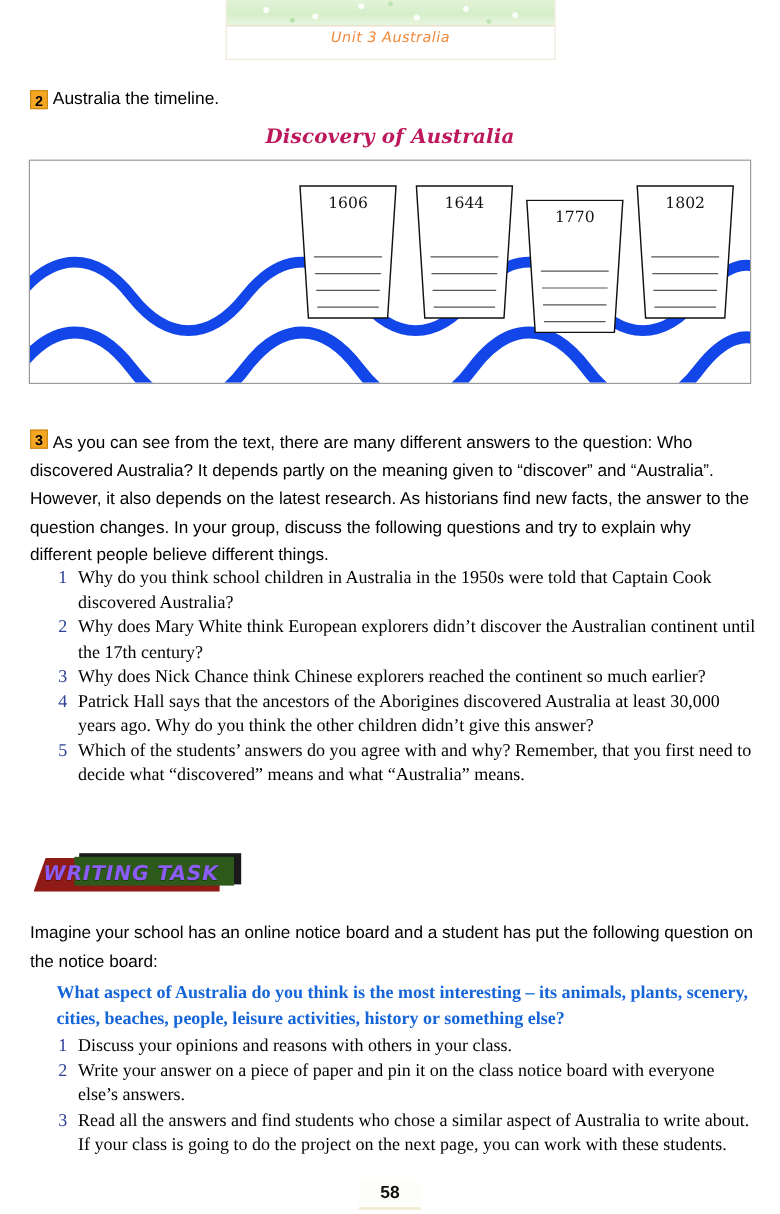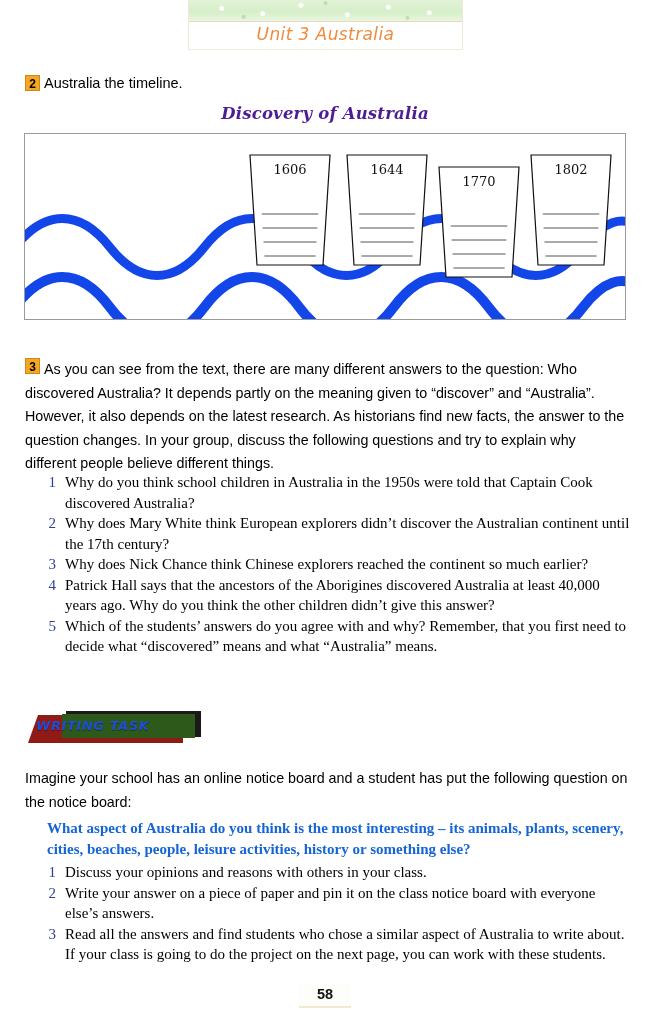--- a/index.html
+++ b/index.html
@@ -49,21 +49,21 @@
     border-bottom: 1px solid #ead9c0;
   }
   .header-unit {
     position: absolute;
     left: 0;
     top: 24px;
     width: 100%;
     text-align: center;
     font-family: "DejaVu Sans", sans-serif;
     font-style: italic;
-    font-size: 17px;
+    font-size: 12px;
     letter-spacing: .4px;
     color: #f08a3c;
     white-space: nowrap;
   }
 
   
   .ex-badge {
     display: inline-block;
     width: 15px;
     height: 16px;
@@ -96,21 +96,21 @@
   .timeline-title {
     position: absolute;
     left: 0;
     top: 104px;
     width: 650px;
     text-align: center;
     font-family: "DejaVu Serif", serif;
     font-weight: bold;
     font-style: italic;
     font-size: 16.5px;
-    color: #4c1d95;
+    color: #be185d;
     letter-spacing: .2px;
   }
 
   
   .timeline-panel {
     position: absolute;
     left: 24px;
     top: 133px;
     width: 602px;
     height: 187px;
@@ -199,23 +199,23 @@
     height: 40px;
   }
   .wt-text {
     position: absolute;
     left: 8px;
     top: 11px;
     width: 180px;
     font-family: "DejaVu Sans", sans-serif;
     font-weight: bold;
     font-style: italic;
-    font-size: 13px;
+    font-size: 17px;
     letter-spacing: .6px;
-    color: #1d4ed8;
+    color: #8b5cf6;
     text-shadow: 0 1px 0 rgba(0,0,0,.35);
     white-space: nowrap;
   }
 
   
   .wt-intro {
     position: absolute;
     left: 25px;
     top: 767px;
     width: 606px;
@@ -328,21 +328,21 @@
     <div class="row">
       <span class="num">2</span>
       <span class="txt">Why does Mary White think European explorers didn’t discover the Australian continent until the 17th century?</span>
     </div>
     <div class="row">
       <span class="num">3</span>
       <span class="txt">Why does Nick Chance think Chinese explorers reached the continent so much earlier?</span>
     </div>
     <div class="row">
       <span class="num">4</span>
-      <span class="txt">Patrick Hall says that the ancestors of the Aborigines discovered Australia at least 40,000 years ago. Why do you think the other children didn’t give this answer?</span>
+      <span class="txt">Patrick Hall says that the ancestors of the Aborigines discovered Australia at least 30,000 years ago. Why do you think the other children didn’t give this answer?</span>
     </div>
     <div class="row">
       <span class="num">5</span>
       <span class="txt">Which of the students’ answers do you agree with and why? Remember, that you first need to decide what “discovered” means and what “Australia” means.</span>
     </div>
   </div>
 
 <div class="wt-banner">
   <svg width="185" height="40" viewBox="0 0 185 40">
     <polygon id="banner-red" points="0,36 10,8 155,8 155,36" fill="#8f1a16"></polygon>

